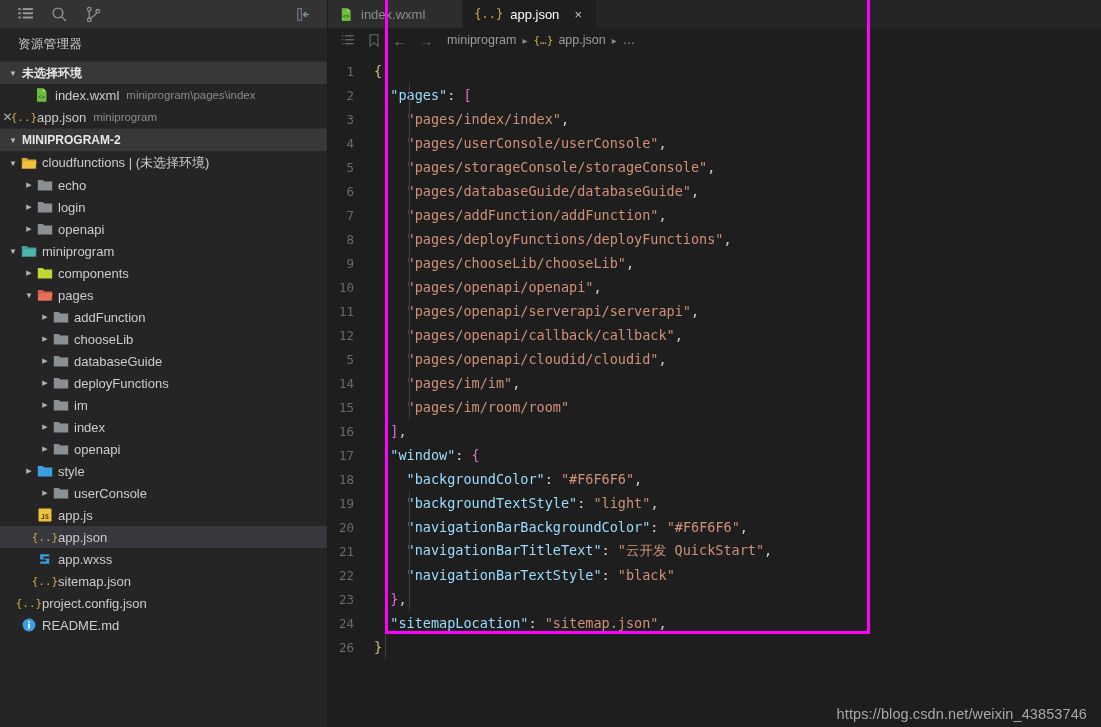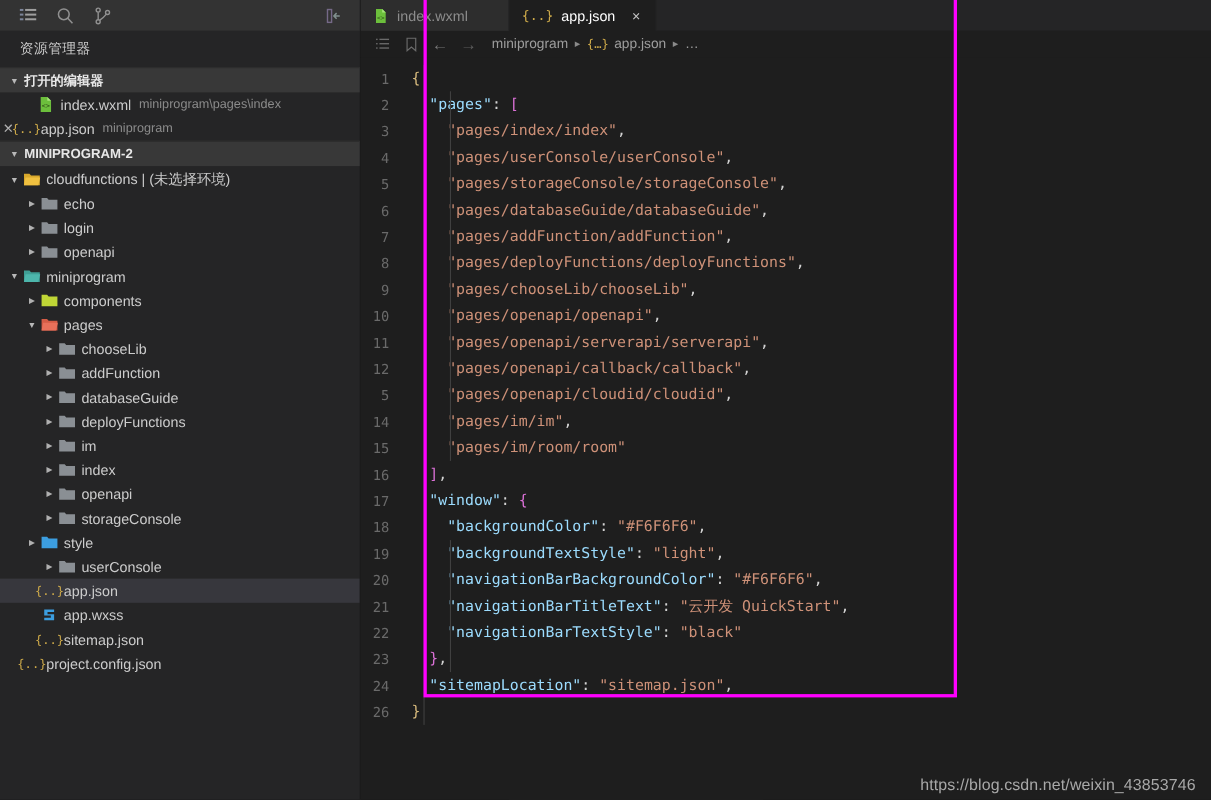--- a/index.html
+++ b/index.html
@@ -236,21 +236,21 @@
             <rect x="3.5" y="2.5" width="3.5" height="11" fill="none" stroke="#8f7fa8" stroke-width="1.2"></rect>
             <path d="M14 8 L9.5 8 M11.3 5.6 L9 8 L11.3 10.4" stroke="#9fb5b2" stroke-width="1.3" fill="none"></path>
           </svg>
         </div>
       </div>
 
       <div class="sb-title">资源管理器</div>
 
       <div class="section-header">
         <span class="twisty">▼</span>
-        <span>打开的编辑器</span>
+        <span>未选择环境</span>
       </div>
 
       <div>
         <div class="row">
           <span class="close-x" style="visibility:hidden">✕</span>
           <span style="width:18px;flex:0 0 18px"></span>
           <span class="ficon">
             <svg class="folder-svg" viewBox="0 0 16 16">
               <path d="M3 1.2 h6 l3.4 3.4 v10.2 h-9.4 z" fill="#6cbf3c"></path>
               <path d="M9 1.2 l3.4 3.4 h-3.4 z" fill="#a8e47c"></path>
@@ -351,40 +351,40 @@
             <span class="label">pages</span>
           </div>
           <div class="row">
             <span class="indent" style="width: 38px; flex: 0 0 38px;"></span>
             <span class="twisty" style="font-size: 7px; color: rgb(176, 176, 176);">▶</span>
             <span class="ficon">
               <svg class="folder-svg" viewBox="0 0 16 16">
                 <path d="M0.8 3 h5 l1.4 1.6 h8 v8.8 h-14.4 z" fill="#8a8f94"></path>
               </svg>
             </span>
+            <span class="label">addFunction</span>
+          </div>
+          <div class="row">
+            <span class="indent" style="width: 38px; flex: 0 0 38px;"></span>
+            <span class="twisty" style="font-size: 7px; color: rgb(176, 176, 176);">▶</span>
+            <span class="ficon">
+              <svg class="folder-svg" viewBox="0 0 16 16">
+                <path d="M0.8 3 h5 l1.4 1.6 h8 v8.8 h-14.4 z" fill="#8a8f94"></path>
+              </svg>
+            </span>
             <span class="label">chooseLib</span>
           </div>
           <div class="row">
             <span class="indent" style="width: 38px; flex: 0 0 38px;"></span>
             <span class="twisty" style="font-size: 7px; color: rgb(176, 176, 176);">▶</span>
             <span class="ficon">
               <svg class="folder-svg" viewBox="0 0 16 16">
                 <path d="M0.8 3 h5 l1.4 1.6 h8 v8.8 h-14.4 z" fill="#8a8f94"></path>
               </svg>
             </span>
-            <span class="label">addFunction</span>
-          </div>
-          <div class="row">
-            <span class="indent" style="width: 38px; flex: 0 0 38px;"></span>
-            <span class="twisty" style="font-size: 7px; color: rgb(176, 176, 176);">▶</span>
-            <span class="ficon">
-              <svg class="folder-svg" viewBox="0 0 16 16">
-                <path d="M0.8 3 h5 l1.4 1.6 h8 v8.8 h-14.4 z" fill="#8a8f94"></path>
-              </svg>
-            </span>
             <span class="label">databaseGuide</span>
           </div>
           <div class="row">
             <span class="indent" style="width: 38px; flex: 0 0 38px;"></span>
             <span class="twisty" style="font-size: 7px; color: rgb(176, 176, 176);">▶</span>
             <span class="ficon">
               <svg class="folder-svg" viewBox="0 0 16 16">
                 <path d="M0.8 3 h5 l1.4 1.6 h8 v8.8 h-14.4 z" fill="#8a8f94"></path>
               </svg>
             </span>
@@ -414,48 +414,49 @@
             <span class="indent" style="width: 38px; flex: 0 0 38px;"></span>
             <span class="twisty" style="font-size: 7px; color: rgb(176, 176, 176);">▶</span>
             <span class="ficon">
               <svg class="folder-svg" viewBox="0 0 16 16">
                 <path d="M0.8 3 h5 l1.4 1.6 h8 v8.8 h-14.4 z" fill="#8a8f94"></path>
               </svg>
             </span>
             <span class="label">openapi</span>
           </div>
           <div class="row">
-            <span class="indent" style="width: 38px; flex: 0 0 38px;"></span>
-            <span class="twisty" style="font-size: 7px; color: rgb(176, 176, 176);">▶</span>
-            <span class="ficon">
-              <svg class="folder-svg" viewBox="0 0 16 16">
-                <path d="M0.8 3 h5 l1.4 1.6 h8 v8.8 h-14.4 z" fill="#8a8f94"></path>
-              </svg>
-            </span>
-            <span class="label">storageConsole</span>
-          </div>
-          <div class="row">
             <span class="indent" style="width: 22px; flex: 0 0 22px;"></span>
             <span class="twisty" style="font-size: 7px; color: rgb(176, 176, 176);">▶</span>
             <span class="ficon">
               <svg class="folder-svg" viewBox="0 0 16 16">
                 <path d="M0.8 3 h5 l1.4 1.6 h8 v8.8 h-14.4 z" fill="#3c9ee0"></path>
               </svg>
             </span>
             <span class="label">style</span>
           </div>
           <div class="row">
             <span class="indent" style="width: 38px; flex: 0 0 38px;"></span>
             <span class="twisty" style="font-size: 7px; color: rgb(176, 176, 176);">▶</span>
             <span class="ficon">
               <svg class="folder-svg" viewBox="0 0 16 16">
                 <path d="M0.8 3 h5 l1.4 1.6 h8 v8.8 h-14.4 z" fill="#8a8f94"></path>
               </svg>
             </span>
             <span class="label">userConsole</span>
+          </div>
+          <div class="row">
+            <span class="indent" style="width: 22px; flex: 0 0 22px;"></span>
+            <span class="twisty empty" style="font-size: 7px; color: rgb(176, 176, 176);">▶</span>
+            <span class="ficon">
+              <svg class="folder-svg" viewBox="0 0 16 16">
+                <rect x="1.5" y="1.5" width="13" height="13" rx="1" fill="#f0c13b"></rect>
+                <text x="8" y="11.6" font-size="6.5" font-weight="bold" fill="#3a3000" text-anchor="middle" font-family="monospace">JS</text>
+              </svg>
+            </span>
+            <span class="label">app.js</span>
           </div>
           <div class="row selected">
             <span class="indent" style="width: 22px; flex: 0 0 22px;"></span>
             <span class="twisty empty" style="font-size: 7px; color: rgb(176, 176, 176);">▶</span>
             <span class="ficon">
               <span style="color:#cfab4a;font-family:'DejaVu Sans Mono',monospace;font-size:11px;line-height:1;">{..}</span>
             </span>
             <span class="label">app.json</span>
           </div>
           <div class="row">
@@ -476,20 +477,32 @@
             </span>
             <span class="label">sitemap.json</span>
           </div>
           <div class="row">
             <span class="indent" style="width: 6px; flex: 0 0 6px;"></span>
             <span class="twisty empty" style="font-size: 7px; color: rgb(176, 176, 176);">▶</span>
             <span class="ficon">
               <span style="color:#cfab4a;font-family:'DejaVu Sans Mono',monospace;font-size:11px;line-height:1;">{..}</span>
             </span>
             <span class="label">project.config.json</span>
+          </div>
+          <div class="row">
+            <span class="indent" style="width: 6px; flex: 0 0 6px;"></span>
+            <span class="twisty empty" style="font-size: 7px; color: rgb(176, 176, 176);">▶</span>
+            <span class="ficon">
+              <svg class="folder-svg" viewBox="0 0 16 16">
+                <circle cx="8" cy="8" r="6.4" fill="#3c9ee0"></circle>
+                <rect x="7.2" y="6.6" width="1.6" height="5" fill="#fff"></rect>
+                <rect x="7.2" y="4" width="1.6" height="1.7" fill="#fff"></rect>
+              </svg>
+            </span>
+            <span class="label">README.md</span>
           </div>
         </div>
     </div>
 
     <div class="main">
 
       <div class="tabbar">
         <div class="tab">
           <span class="ticon">
             <svg width="15" height="15" viewBox="0 0 16 16">

